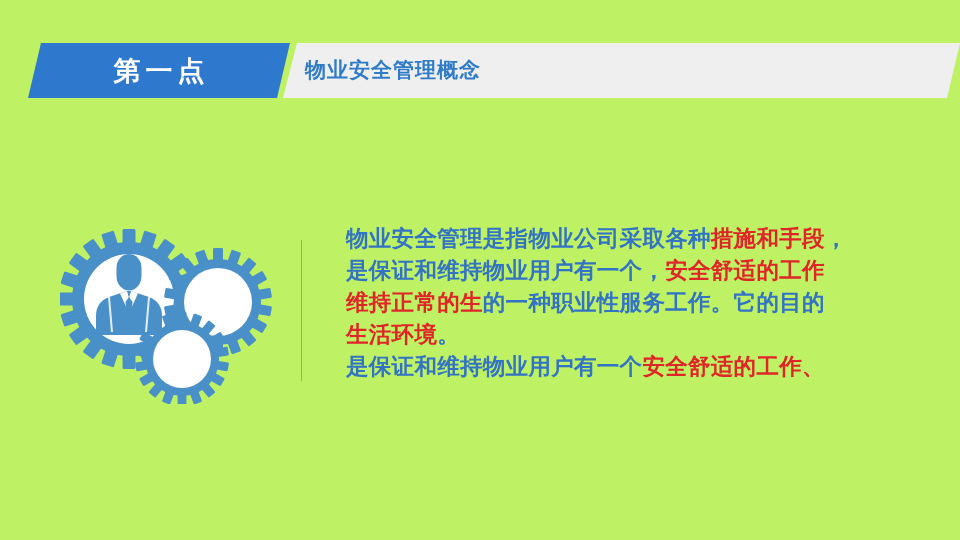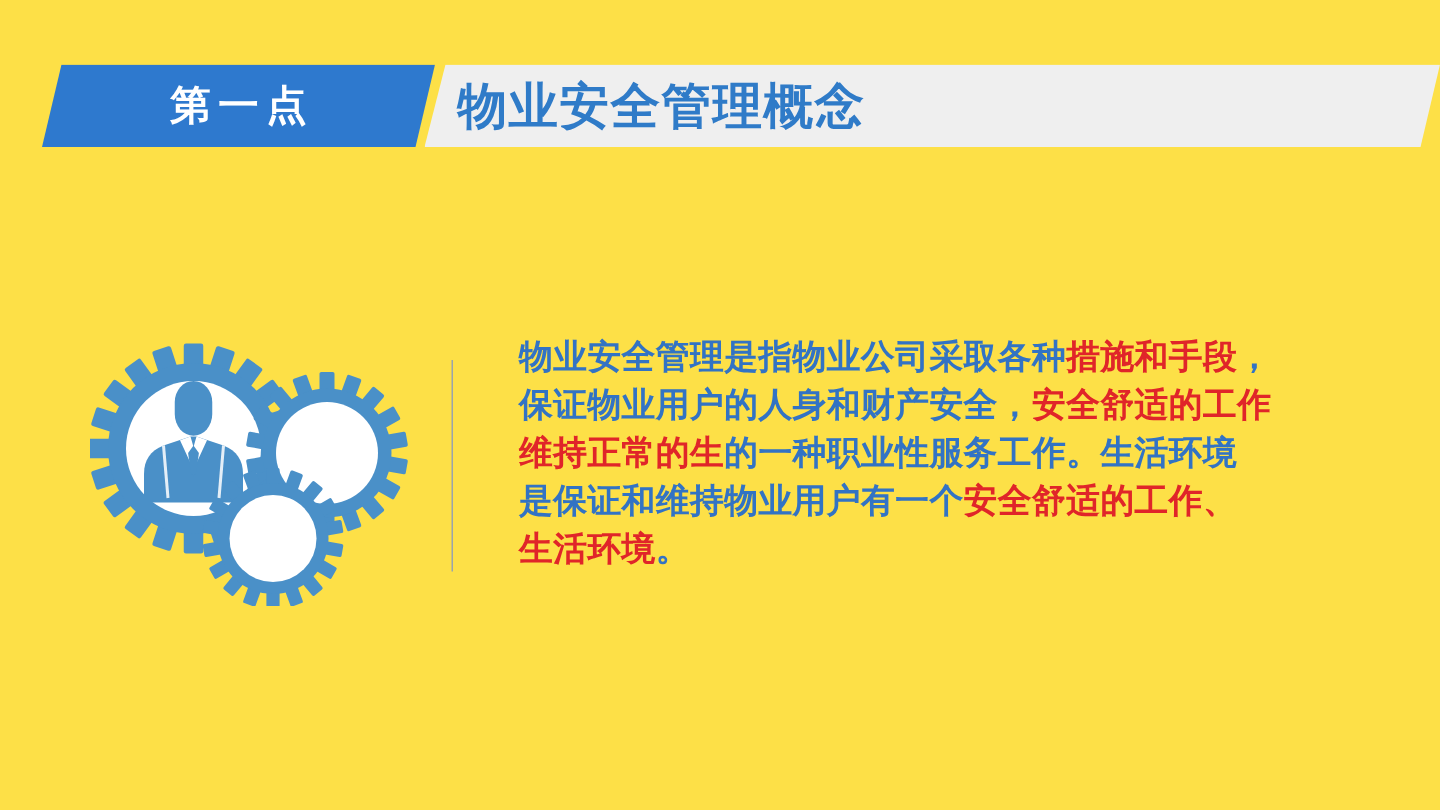--- a/index.html
+++ b/index.html
@@ -2,21 +2,21 @@
 <html><head>
 <meta charset="utf-8">
 <style>
   html,body{margin:0;padding:0;}
   body{
     width:960px;height:540px;overflow:hidden;
     background:#ffffff;
     font-family:"DejaVu Sans","Liberation Sans",sans-serif;
     position:relative;
   }
-  .slide{position:absolute;inset:0;background:#fde047;}
+  .slide{position:absolute;inset:0;background:#bef264;}
 
   
   .header{position:absolute;left:0;top:0;width:960px;height:140px;}
 
   .header-gray{
     position:absolute;left:283px;top:43px;width:677px;height:55px;
     background:#efefef;
     -webkit-clip-path:polygon(14px 0,677px 0,664px 55px,0 55px);
     clip-path:polygon(14px 0,677px 0,664px 55px,0 55px);
   }
@@ -29,21 +29,21 @@
   .header-badge-label{
     position:absolute;left:0;top:0;width:262px;height:55px;
     display:flex;align-items:center;justify-content:center;
     color:#ffffff;font-size:27px;font-weight:bold;
     letter-spacing:5px;text-indent:5px;
     line-height:1;
   }
   .header-title{
     position:absolute;left:305px;top:43px;height:55px;
     display:flex;align-items:center;
-    color:#2f7bc8;font-size:33px;font-weight:bold;
+    color:#2f7bc8;font-size:21px;font-weight:bold;
     letter-spacing:1px;line-height:1;
     white-space:nowrap;
   }
 
   
   .content{position:absolute;left:16px;top:0;width:960px;height:540px;}
 
   .gear-figure{position:absolute;left:44px;top:222px;width:214px;height:182px;}
   .gear-figure svg{display:block;width:214px;height:182px;}
 
@@ -298,27 +298,27 @@
       </svg>
     </div>
 
     <div class="divider"></div>
 
     <div class="body-text">
       <span class="ln">
         <span class="blue">物业安全管理是指物业公司采取各种</span><span class="red">措施和</span><span class="red">手段</span><span class="blue">，</span>
       </span>
       <span class="ln">
-        <span class="blue">保证物业用户的人身和财产安全，</span><span class="red">安全舒适的工作</span>
-      </span>
-      <span class="ln">
-        <span class="red">维持正常的生</span><span class="blue">的一种职业性服务工作。生活环境</span>
+        <span class="blue">是保证和维持物业用户有一个，</span><span class="red">安全舒适的工作</span>
+      </span>
+      <span class="ln">
+        <span class="red">维持正常的生</span><span class="blue">的一种职业性服务工作。它的目的</span>
+      </span>
+      <span class="ln">
+        <span class="red">生活环境</span><span class="blue">。</span>
       </span>
       <span class="ln">
         <span class="blue">是保证和维持物业用户有一个</span><span class="red">安全舒适的工作、</span>
-      </span>
-      <span class="ln">
-        <span class="red">生活环境</span><span class="blue">。</span>
       </span>
     </div>
 
   </div>
 </div>
 
 </body></html>

